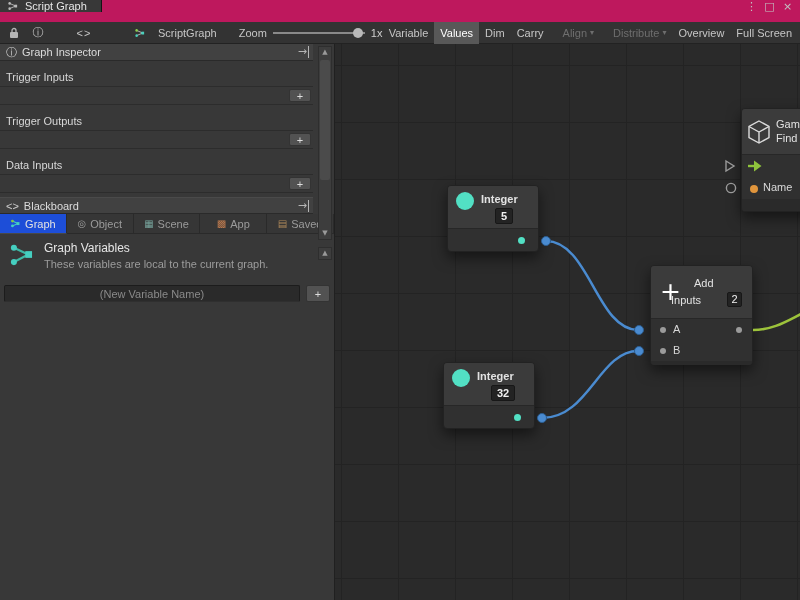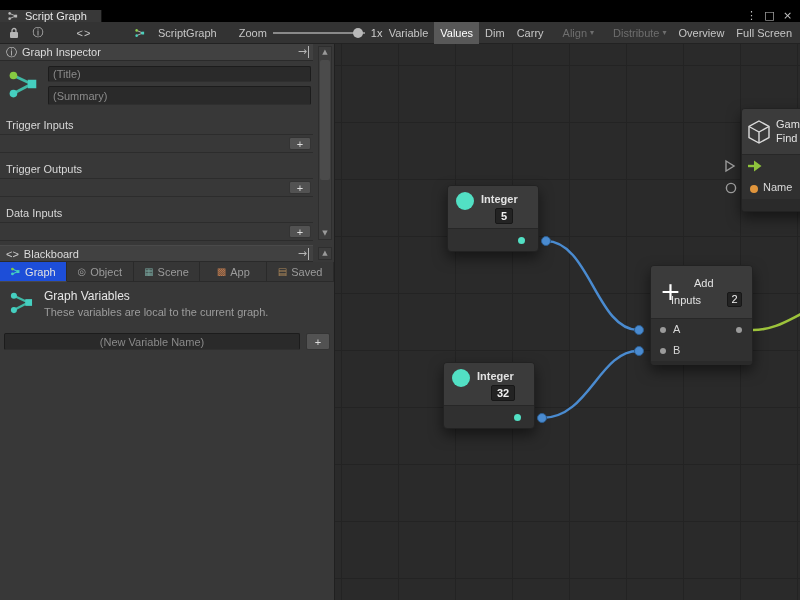--- a/index.html
+++ b/index.html
@@ -2,21 +2,21 @@
 <html><head>
 <meta charset="utf-8">
 <style>
   * { margin:0; padding:0; box-sizing:border-box; }
   html,body { width:800px; height:600px; overflow:hidden; }
   body { background:#383838; font-family:"Liberation Sans",sans-serif; font-size:11px; color:#cfcfcf; }
   .uni { font-family:"DejaVu Sans",sans-serif; }
   .window { position:relative; width:800px; height:600px; }
 
   
-  .titlebar { height:22px; background:#000000; display:flex; align-items:flex-end; }
+  .titlebar { height:22px; background:#be185d; display:flex; align-items:flex-start; }
   .tb-tab { display:flex; align-items:center; gap:6px; padding:0 14px 0 7px; background:#383838; border-right:1px solid #141414; color:#e6e6e6; }
   .win-controls { margin-left:auto; display:flex; align-items:center; gap:3px; padding-right:5px; color:#c2c2c2; }
   .wc { width:15px; text-align:center; cursor:default; }
 
   
   .toolbar { height:22px; background:#333333; border-bottom:1px solid #222; display:flex; align-items:center; padding:0 2px; }
   .tbtn { height:22px; display:flex; align-items:center; justify-content:center; color:#c6c6c6; background:transparent; border:none; font:inherit; padding:0 6px; cursor:default; }
   .icon-btn { width:24px; padding:0; }
   .code-btn { width:60px; margin-left:4px; letter-spacing:1px; }
   .name-btn { margin-left:14px; gap:12px; }
@@ -196,32 +196,20 @@
   <div class="main">
 
     <div class="sidebar">
       <div class="pad-scroll">
         <div class="panel-header first">
           <span class="hdr-icon uni">ⓘ</span>
           <span>Graph Inspector</span>
           <span class="pin uni">→</span>
         </div>
 
-        <div class="meta-row">
-          <svg class="meta-icon" viewBox="0 0 32 32">
-              <path d="M7 8 L24 16 M7 25 L24 16" stroke="#3fb9a5" stroke-width="2.6" fill="none"></path>
-              <circle cx="7" cy="8" r="3.6" fill="#86ca41"></circle>
-              <circle cx="7" cy="25" r="3.6" fill="#45cfc0"></circle>
-              <rect x="20.5" y="12" width="8" height="8" fill="#45cfc0"></rect>
-            </svg>
-          <div class="meta-fields">
-            <input class="txt-field" placeholder="(Title)" style="">
-            <input class="txt-field summary" placeholder="(Summary)" style="">
-          </div>
-        </div>
 
         <div class="list-section">
           <div class="list-label">Trigger Inputs</div>
           <div class="list-row">
             <button class="plus-btn">+</button>
           </div>
         </div>
 
         <div class="list-section">
           <div class="list-label">Trigger Outputs</div>

